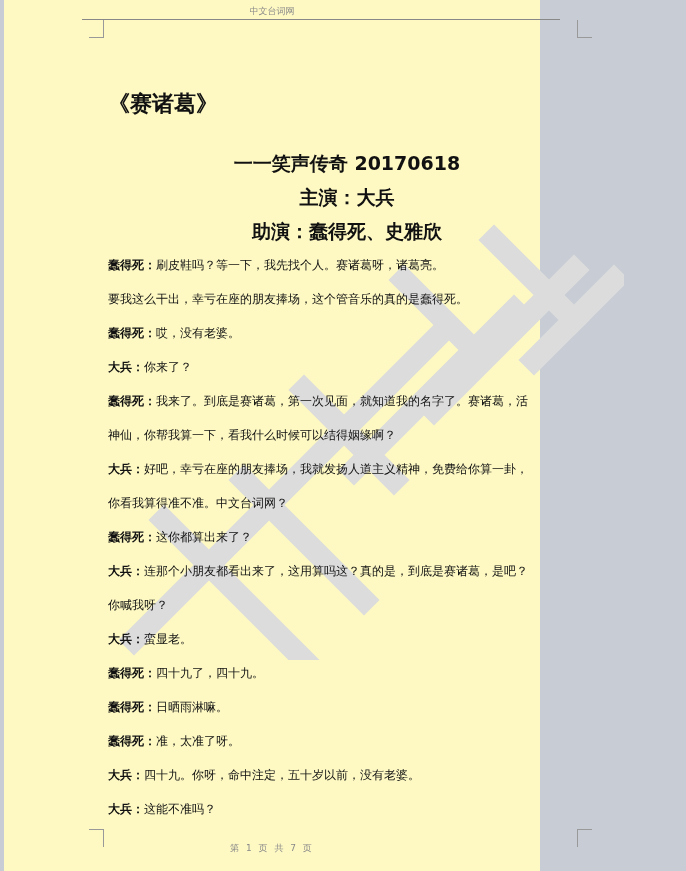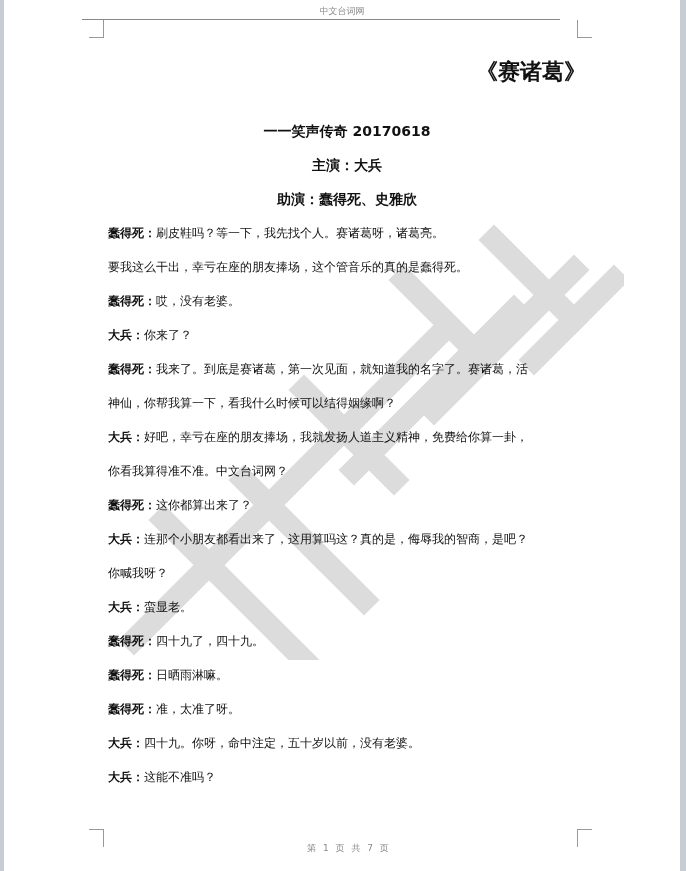--- a/index.html
+++ b/index.html
@@ -3,54 +3,55 @@
   <meta charset="utf-8">
   <style>
     html, body { margin: 0; padding: 0; }
     body {
       width: 686px; height: 871px; overflow: hidden;
       background: #c8ccd4;
       font-family: "DejaVu Sans", "Liberation Sans", sans-serif;
       position: relative;
     }
     .page {
-      position: absolute; left: 4px; top: 0; width: 676px; height: 871px;
-      background: #ffffff;
+      position: absolute; left: 4px; top: 0; width: 536px; height: 871px;
+      background: #fef9c3;
     }
     .header-text {
       position: absolute; top: 5px; left: 0; width: 100%;
       text-align: center; font-size: 9px; color: #8a8a8a;
     }
     .header-rule {
       position: absolute; top: 19px; left: 78px; width: 478px; height: 0;
       border-top: 1px solid #888;
     }
     .corner { position: absolute; border-color: #999; border-style: solid; width: 14px; height: 17px; }
     .corner.tl { left: 85px; top: 20px; border-width: 0 1px 1px 0; }
     .corner.tr { left: 573px; top: 20px; border-width: 0 0 1px 1px; }
     .corner.bl { left: 85px; top: 829px; border-width: 1px 1px 0 0; }
     .corner.br { left: 573px; top: 829px; border-width: 1px 0 0 1px; }
     .footer-text {
       position: absolute; top: 842px; left: 0; width: 100%;
-      text-align: center; font-size: 9px; color: #8a8a8a; letter-spacing: 2px; padding-left: 7px;
+      text-align: center; font-size: 9px; color: #8a8a8a; letter-spacing: 2px;
     }
     .watermark {
       position: absolute; left: 100px; top: 220px; width: 520px; height: 440px;
       pointer-events: none; z-index: 0;
     }
     .content {
       position: absolute; left: 104px; top: 50px; width: 478px; z-index: 1;
     }
     .title {
-      text-align: right; font-family: "DejaVu Serif", "Liberation Serif", serif;
+      text-align: left; font-family: "DejaVu Serif", "Liberation Serif", serif;
       font-weight: bold; font-size: 22px; color: #111; height: 42px; line-height: 42px;
       margin-bottom: 26px;
+      margin-top: 32px;
     }
     .center-line {
-      text-align: center; font-weight: bold; font-size: 14px; color: #111;
+      text-align: center; font-weight: bold; font-size: 19px; color: #111;
       height: 34px; line-height: 26px;
     }
     .line {
       font-size: 12px; color: #111; height: 34px; line-height: 26px; white-space: nowrap;
     }
     .speaker { font-weight: bold; }
   </style>
 </head>
 <body>
 
@@ -86,21 +87,21 @@
 
     <div class="line"><span class="speaker">蠢得死：</span><span>刷皮鞋吗？等一下，我先找个人。赛诸葛呀，诸葛亮。</span></div>
     <div class="line"><span class="speaker"></span><span>要我这么干出，幸亏在座的朋友捧场，这个管音乐的真的是蠢得死。</span></div>
     <div class="line"><span class="speaker">蠢得死：</span><span>哎，没有老婆。</span></div>
     <div class="line"><span class="speaker">大兵：</span><span>你来了？</span></div>
     <div class="line"><span class="speaker">蠢得死：</span><span>我来了。到底是赛诸葛，第一次见面，就知道我的名字了。赛诸葛，活</span></div>
     <div class="line"><span class="speaker"></span><span>神仙，你帮我算一下，看我什么时候可以结得姻缘啊？</span></div>
     <div class="line"><span class="speaker">大兵：</span><span>好吧，幸亏在座的朋友捧场，我就发扬人道主义精神，免费给你算一卦，</span></div>
     <div class="line"><span class="speaker"></span><span>你看我算得准不准。中文台词网？</span></div>
     <div class="line"><span class="speaker">蠢得死：</span><span>这你都算出来了？</span></div>
-    <div class="line"><span class="speaker">大兵：</span><span>连那个小朋友都看出来了，这用算吗这？真的是，侮辱我的智商，是吧？</span></div>
+    <div class="line"><span class="speaker">大兵：</span><span>连那个小朋友都看出来了，这用算吗这？真的是，到底是赛诸葛，是吧？</span></div>
     <div class="line"><span class="speaker"></span><span>你喊我呀？</span></div>
     <div class="line"><span class="speaker">大兵：</span><span>蛮显老。</span></div>
     <div class="line"><span class="speaker">蠢得死：</span><span>四十九了，四十九。</span></div>
     <div class="line"><span class="speaker">蠢得死：</span><span>日晒雨淋嘛。</span></div>
     <div class="line"><span class="speaker">蠢得死：</span><span>准，太准了呀。</span></div>
     <div class="line"><span class="speaker">大兵：</span><span>四十九。你呀，命中注定，五十岁以前，没有老婆。</span></div>
     <div class="line"><span class="speaker">大兵：</span><span>这能不准吗？</span></div>
   </div>
 
   <div class="footer-text">第 1 页 共 7 页</div>

